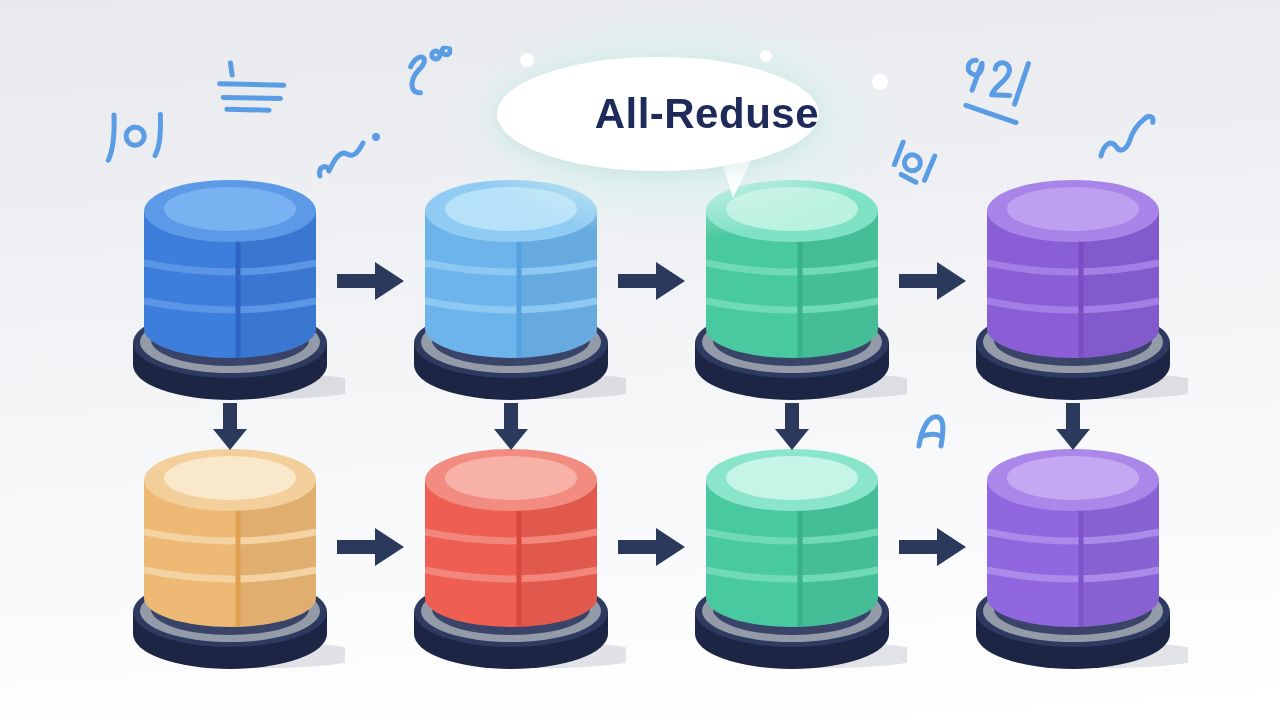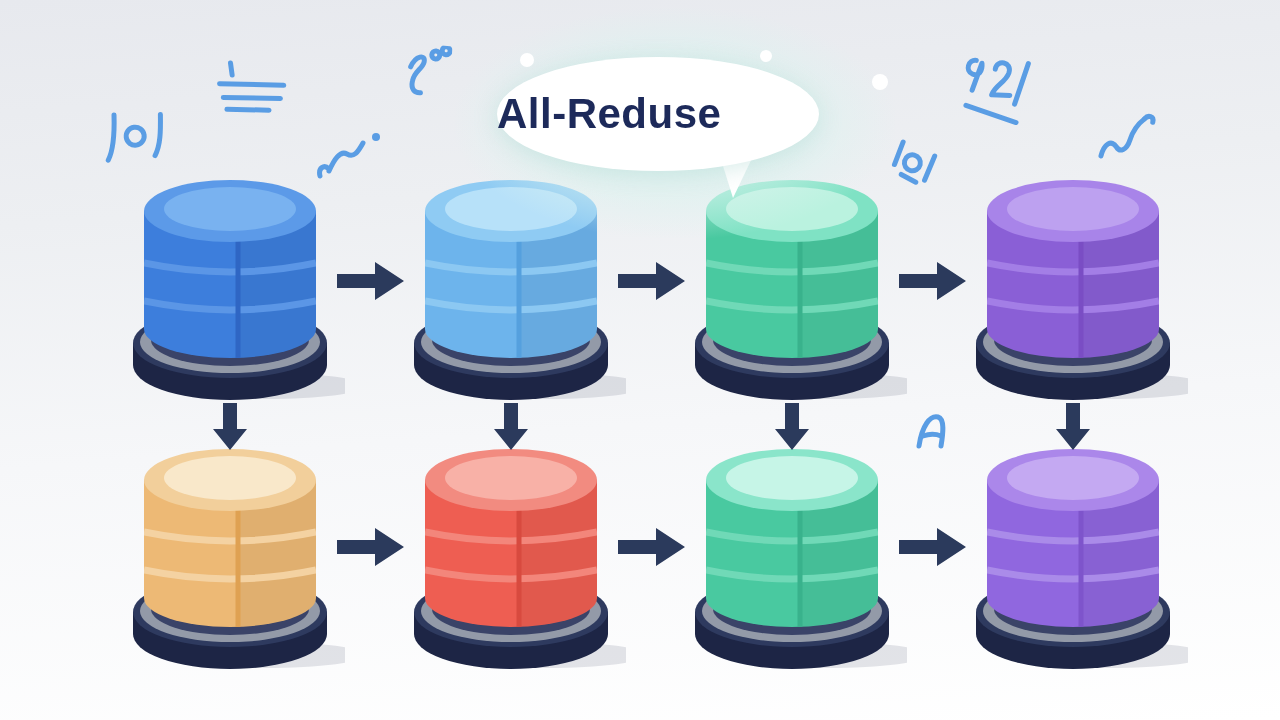--- a/index.html
+++ b/index.html
@@ -16,21 +16,21 @@
   
   #bubble-glow{
     left:455px;top:8px;width:440px;height:230px;
     background:radial-gradient(ellipse at center, rgba(219,243,239,0.95) 0%, rgba(219,243,239,0.55) 45%, rgba(219,243,239,0) 72%);
     z-index:4;
   }
   #bubble{
     left:497px;top:57px;width:322px;height:114px;
     background:#ffffff;border-radius:161px / 57px;
     box-shadow:0 4px 22px rgba(170,215,208,0.45);
-    z-index:6;display:flex;align-items:center;justify-content:flex-start;
+    z-index:6;display:flex;align-items:center;justify-content:flex-end;
   }
   #bubble-text{
     font-size:42px;font-weight:bold;color:#1d2a5a;letter-spacing:0.5px;
   }
   #bubble-tail{left:714px;top:150px;width:44px;height:50px;z-index:5;}
   
   .sparkle{background:#ffffff;border-radius:50%;z-index:8;}
   
   .cyl{width:220px;height:250px;z-index:3;}
   .arrow{z-index:7;}

